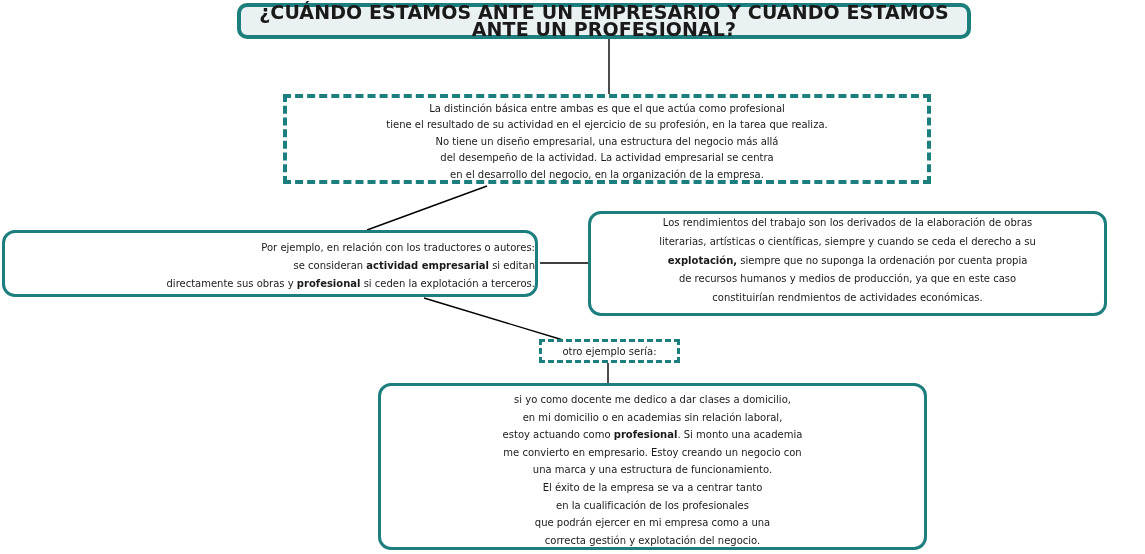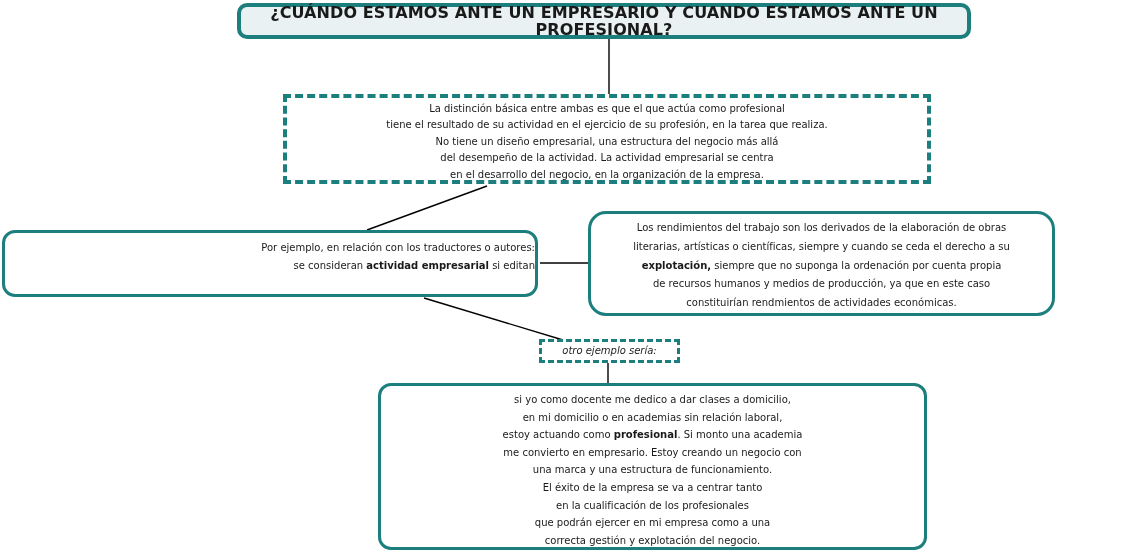--- a/index.html
+++ b/index.html
@@ -34,47 +34,47 @@
     font-size: 10px;
     line-height: 17px;
   }
   .box .line { white-space: nowrap; }
   .title-box {
     left: 237px; top: 3px; width: 734px; height: 36px;
     border: 4px solid var(--teal);
     border-radius: 10px;
     background: var(--title_bg);
     display: flex; align-items: center; justify-content: center;
-    font-weight: bold; font-size: 16px;
+    font-weight: bold; font-size: 19px;
     letter-spacing: 0.1px;
   }
   .dashed-box {
     border: 4px dashed var(--teal);
   }
   .distinction-box {
     left: 283px; top: 94px; width: 648px; height: 90px;
     padding-top: 3px;
     line-height: 16.4px;
   }
   .solid-box {
     border: 3px solid var(--teal);
     border-radius: 13px;
   }
   .translators-box {
     left: 2px; top: 230px; width: 536px; height: 67px;
     padding-top: 6px; line-height: 18px; text-align: right;
   }
   .royalties-box {
-    left: 588px; top: 211px; width: 467px; height: 105px;
-    padding-top: 5px; line-height: 18.8px; border-radius: 18px;
+    left: 588px; top: 211px; width: 519px; height: 105px;
+    line-height: 18.8px;
   }
   .other-example-box {
     left: 539px; top: 339px; width: 141px; height: 24px;
     border-width: 3px;
-    display: flex; align-items: flex-start; justify-content: center; font-style: italic;
+    display: flex; align-items: flex-end; justify-content: center;
   }
   .teacher-box {
     left: 378px; top: 383px; width: 549px; height: 167px;
     padding-top: 5px; line-height: 17.6px;
   }
 </style>
 </head>
 <body>
 
 <div class="canvas">
@@ -95,20 +95,21 @@
       <div class="line"><span>La distinción básica entre ambas es que el que actúa como profesional</span></div>
       <div class="line"><span>tiene el resultado de su actividad en el ejercicio de su profesión, en la tarea que realiza.</span></div>
       <div class="line"><span>No tiene un diseño empresarial, una estructura del negocio más allá</span></div>
       <div class="line"><span>del desempeño de la actividad. La actividad empresarial se centra</span></div>
       <div class="line"><span>en el desarrollo del negocio, en la organización de la empresa.</span></div>
     </div>
 
   <div class="box solid-box translators-box">
       <div class="line"><span>Por ejemplo, en relación con los traductores o autores:</span></div>
       <div class="line"><span>se consideran </span><span style="font-weight: bold; margin-top: 27px;">actividad empresarial</span><span> si editan</span></div>
+      <div class="line"><span>directamente sus obras y </span><span style="font-weight: bold;">profesional</span><span> si ceden la explotación a terceros.</span></div>
     </div>
 
   <div class="box solid-box royalties-box">
       <div class="line"><span>Los rendimientos del trabajo son los derivados de la elaboración de obras</span></div>
       <div class="line"><span>literarias, artísticas o científicas, siempre y cuando se ceda el derecho a su</span></div>
       <div class="line"><span style="font-weight: bold;">explotación,</span><span> siempre que no suponga la ordenación por cuenta propia</span></div>
       <div class="line"><span>de recursos humanos y medios de producción, ya que en este caso</span></div>
       <div class="line"><span>constituirían rendmientos de actividades económicas.</span></div>
     </div>
 

